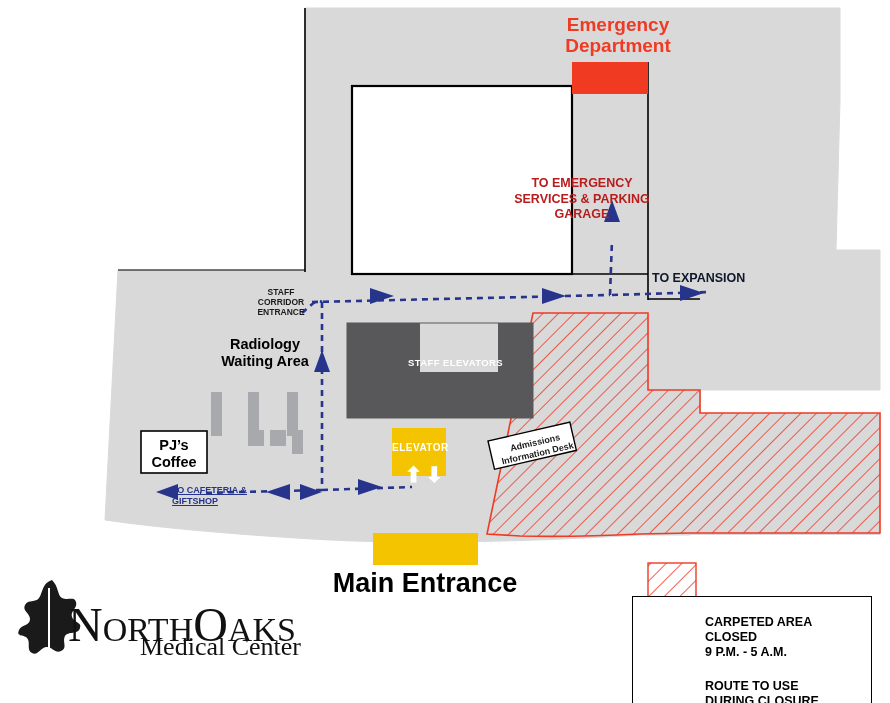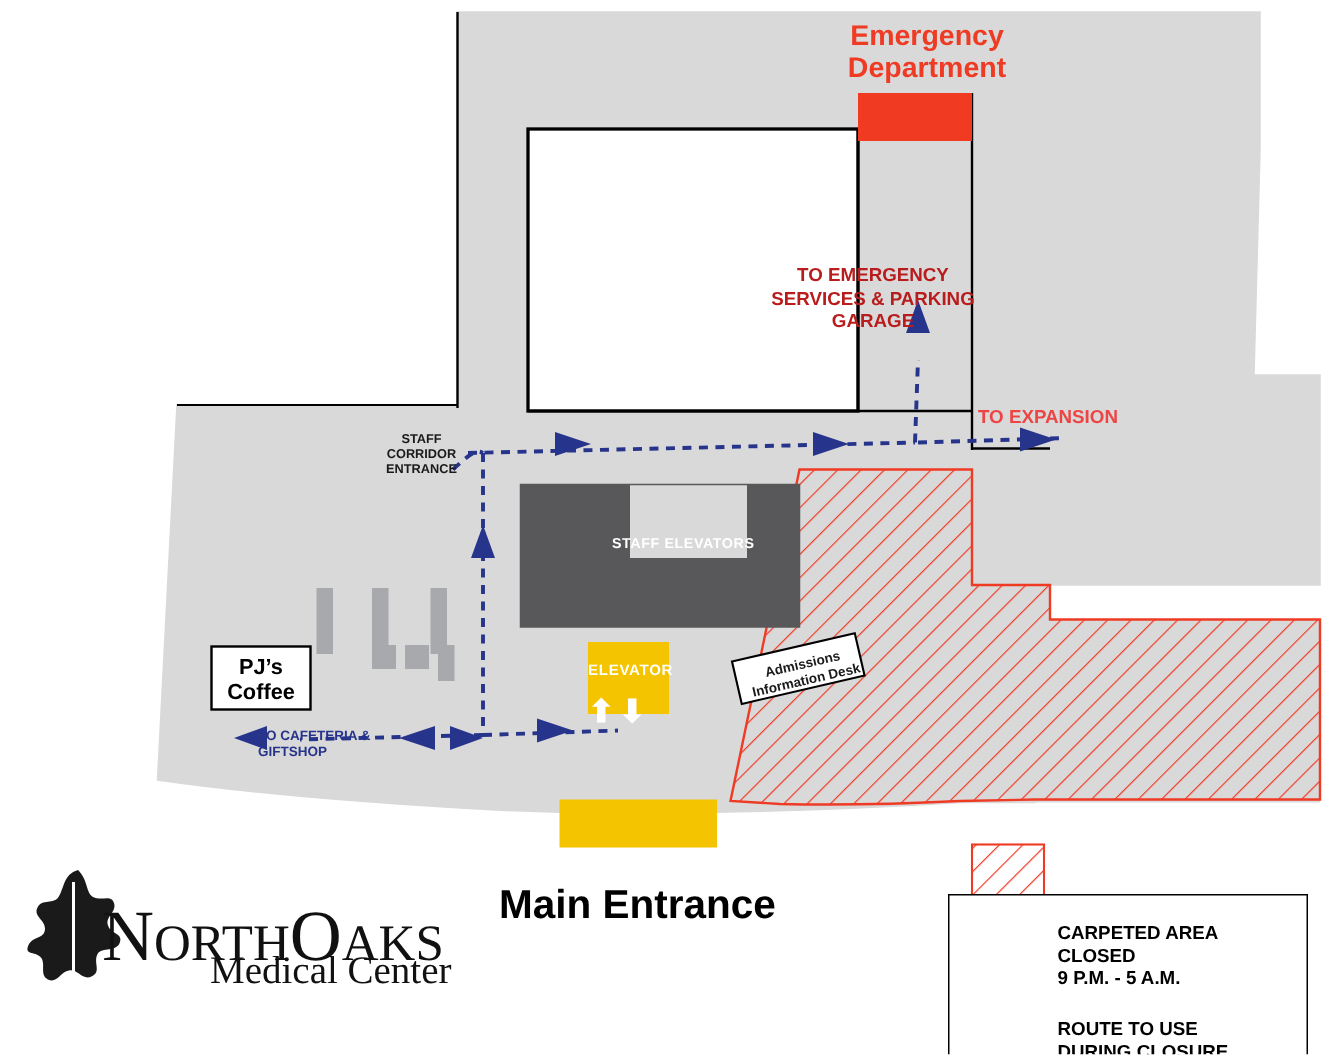--- a/index.html
+++ b/index.html
@@ -47,24 +47,25 @@
   .tiny {
     font-size: 8.5px;
     font-weight: bold;
     color: #1a1a1a;
     text-align: center;
     line-height: 1.2;
   }
   .navy {
     color: #27348b;
     font-weight: bold;
+    text-decoration: underline;
   }
   .elev-box {
     background: #f5c400;
-    text-align: left;
+    text-align: right;
     color: #ffffff;
     font-weight: bold;
     font-size: 10px;
     letter-spacing: 0.5px;
     padding-top: 3px;
     box-sizing: border-box;
   }
   .elev-arrows {
     font-size: 21px;
     line-height: 20px;
@@ -91,21 +92,20 @@
   .brand-name {
     font-family: "Liberation Serif", serif;
     color: #111;
     letter-spacing: 0px;
   }
   .main-entrance-ttl {
     font-size: 27px;
     font-weight: bold;
     color: #000;
     text-align: center;
-    margin-top: 20px;
   }
   .main-entrance-sub {
     font-size: 14.5px;
     font-weight: bold;
     color: #000;
     text-align: center;
   }
   .rot-admissions {
     transform: rotate(-13deg);
     transform-origin: left top;
@@ -210,26 +210,28 @@
     </g>
   </svg>
 
   <div class="lbl red-hdr" style="left:528px; top:14px; width:180px;">Emergency
 Department</div>
 
   <div class="lbl red-sm" style="left:498px; top:176px; width:168px;">TO EMERGENCY
 SERVICES &amp; PARKING
 GARAGE</div>
 
-  <div class="lbl" style="left:652px; top:271px; color:#ef4444; font-weight:bold; font-size:12.5px;">TO EXPANSION</div>
+  <div class="lbl" style="left:652px; top:271px; color:#0f172a; font-weight:bold; font-size:12.5px;">TO EXPANSION</div>
 
   <div class="lbl tiny" style="left:252px; top:287px; width:58px;">STAFF
 CORRIDOR
 ENTRANCE</div>
 
+  <div class="lbl blk-bold" style="left:210px; top:336px; width:110px; font-size:14.5px; text-align:center; line-height:1.2;">Radiology
+Waiting Area</div>
 
   <div class="lbl" style="left:408px; top:358px; color:#ffffff; font-weight:bold; font-size:9.5px; letter-spacing:0.4px;">STAFF ELEVATORS</div>
 
   <div class="lbl blk-bold" style="left:141px; top:437px; width:66px; font-size:14.5px; text-align:center; line-height:1.2;">PJ’s
 Coffee</div>
 
   <div class="elev-box lbl" style="left:392px; top:428px; width:54px; height:48px;">
     <div>ELEVATOR</div>
     <div class="elev-arrows">⬆⬇</div>
   </div>

